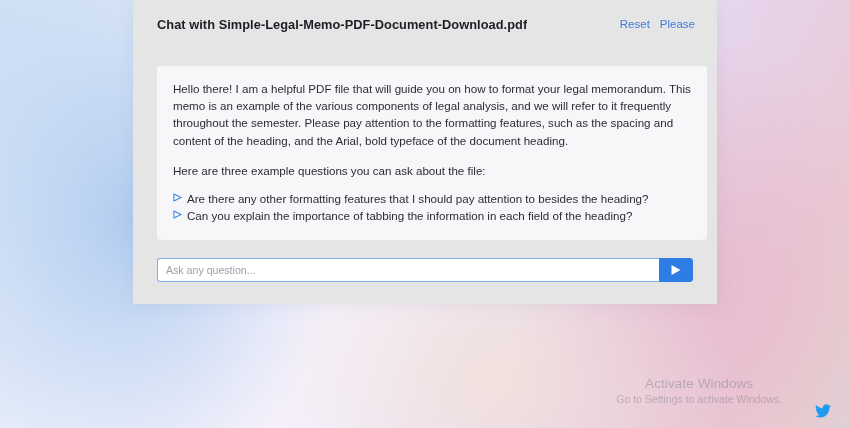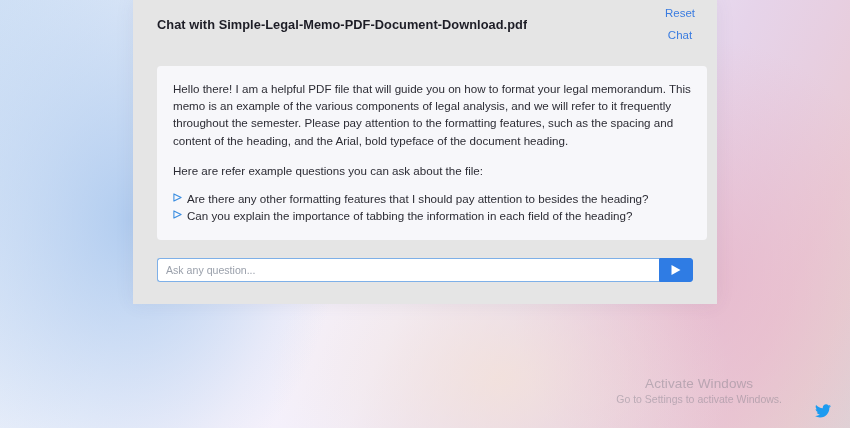--- a/index.html
+++ b/index.html
@@ -102,21 +102,20 @@
     letter-spacing: 0.05px;
     white-space: nowrap;
     overflow: hidden;
     text-overflow: ellipsis;
   }
   .header-actions {
     margin-left: auto;
     display: flex;
     align-items: center;
     gap: 10px;
-    flex-direction: column;
   }
   .header-link {
     font-size: 11.5px;
     color: #3a7ce0;
     cursor: pointer;
     text-decoration: none;
   }
 
   .chat-body {
     flex: 1 1 auto;
@@ -229,28 +228,28 @@
     <path fill="#1d9bf0" d="M24 2.4c-.9.4-1.8.7-2.8.8 1-.6 1.8-1.6 2.2-2.7-1 .6-2 1-3.1 1.2A4.9 4.9 0 0 0 16.6 0c-2.7 0-4.9 2.2-4.9 4.9 0 .4 0 .8.1 1.1C7.7 5.8 4.1 3.9 1.7 1 1.2 1.8 1 2.6 1 3.5c0 1.7.9 3.2 2.2 4.1-.8 0-1.6-.2-2.2-.6v.1c0 2.4 1.7 4.4 3.9 4.8-.4.1-.8.2-1.3.2-.3 0-.6 0-.9-.1.6 2 2.4 3.4 4.6 3.4-1.7 1.3-3.8 2.1-6.1 2.1H0c2.2 1.4 4.8 2.2 7.5 2.2 9.1 0 14-7.5 14-14v-.6c1-.7 1.8-1.6 2.5-2.6z"></path>
   </svg>
 </div>
 
 <div class="chat-panel">
 
   <div class="chat-header">
     <div class="chat-title">Chat with Simple-Legal-Memo-PDF-Document-Download.pdf</div>
     <div class="header-actions">
       <span class="header-link">Reset</span>
-      <span class="header-link">Chat</span>
+      <span class="header-link">Please</span>
     </div>
   </div>
 
   <div class="chat-body">
     <div class="assistant-bubble">
       <p class="bubble-p">Hello there! I am a helpful PDF file that will guide you on how to format your legal memorandum. This memo is an example of the various components of legal analysis, and we will refer to it frequently throughout the semester. Please pay attention to the formatting features, such as the spacing and content of the heading, and the Arial, bold typeface of the document heading.</p>
-      <p class="bubble-p q-intro">Here are refer example questions you can ask about the file:</p>
+      <p class="bubble-p q-intro">Here are three example questions you can ask about the file:</p>
       <ul class="q-list">
         <li class="q-item">
           <span class="q-arrow">
             <svg width="9" height="9" viewBox="0 0 10 10" aria-hidden="true">
               <path d="M1 1 L9 5 L1 9 Z" fill="none" stroke="#3a8de0" stroke-width="1.2" stroke-linejoin="round"></path>
             </svg>
           </span>
           <span class="q-text">Are there any other formatting features that I should pay attention to besides the heading?</span>
         </li>
         <li class="q-item">

